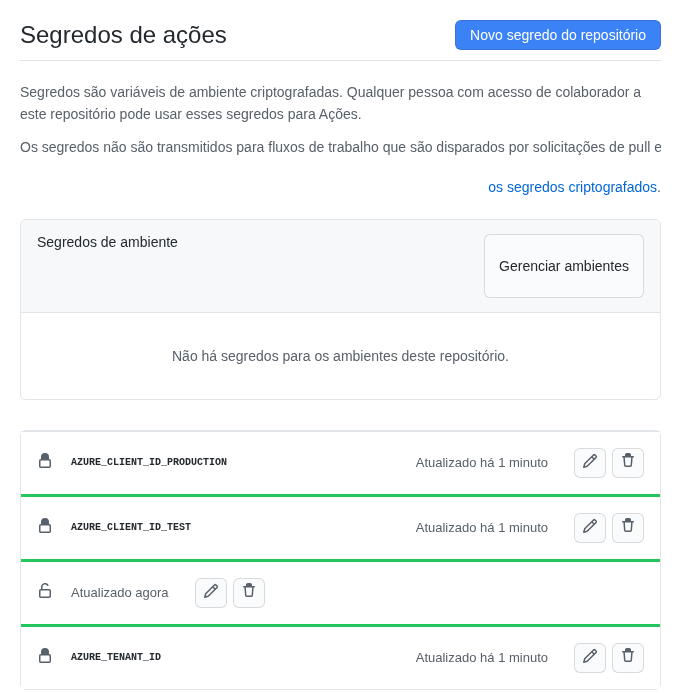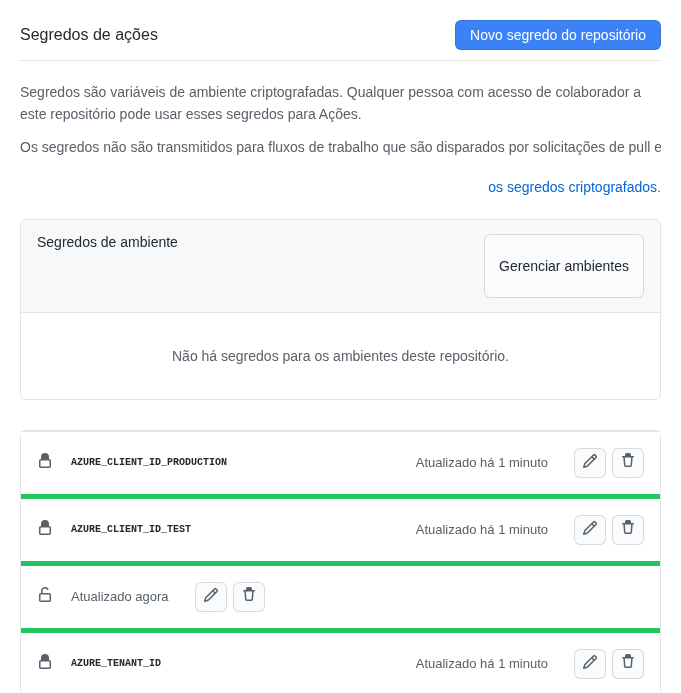--- a/index.html
+++ b/index.html
@@ -17,21 +17,21 @@
     }
     .header {
       display: flex;
       justify-content: space-between;
       align-items: center;
       padding-bottom: 10px;
       border-bottom: 1px solid #e1e4e8;
       margin-bottom: 20px;
     }
     .page-title {
-      font-size: 16px;
+      font-size: 24px;
       font-weight: 400;
       color: #24292e;
     }
     .btn-primary {
       background-color: #3b82f6;
       color: #fff;
       border: 1px solid rgba(27,31,35,0.15);
       border-radius: 6px;
       padding: 6px 14px;
       font-size: 14px;
@@ -92,21 +92,21 @@
     }
     .panel-empty {
       padding: 35px 16px;
       text-align: center;
       color: #586069;
     }
     .secret-row {
       display: flex;
       align-items: center;
       padding: 16px;
-      border-top: 5px solid #22c55e;
+      border-top: 3px solid #22c55e;
     }
     .secret-row:first-of-type {
       border-top: none;
     }
     .lock-icon {
       margin-right: 18px;
       color: #586069;
       flex-shrink: 0;
     }
     .secret-name {

